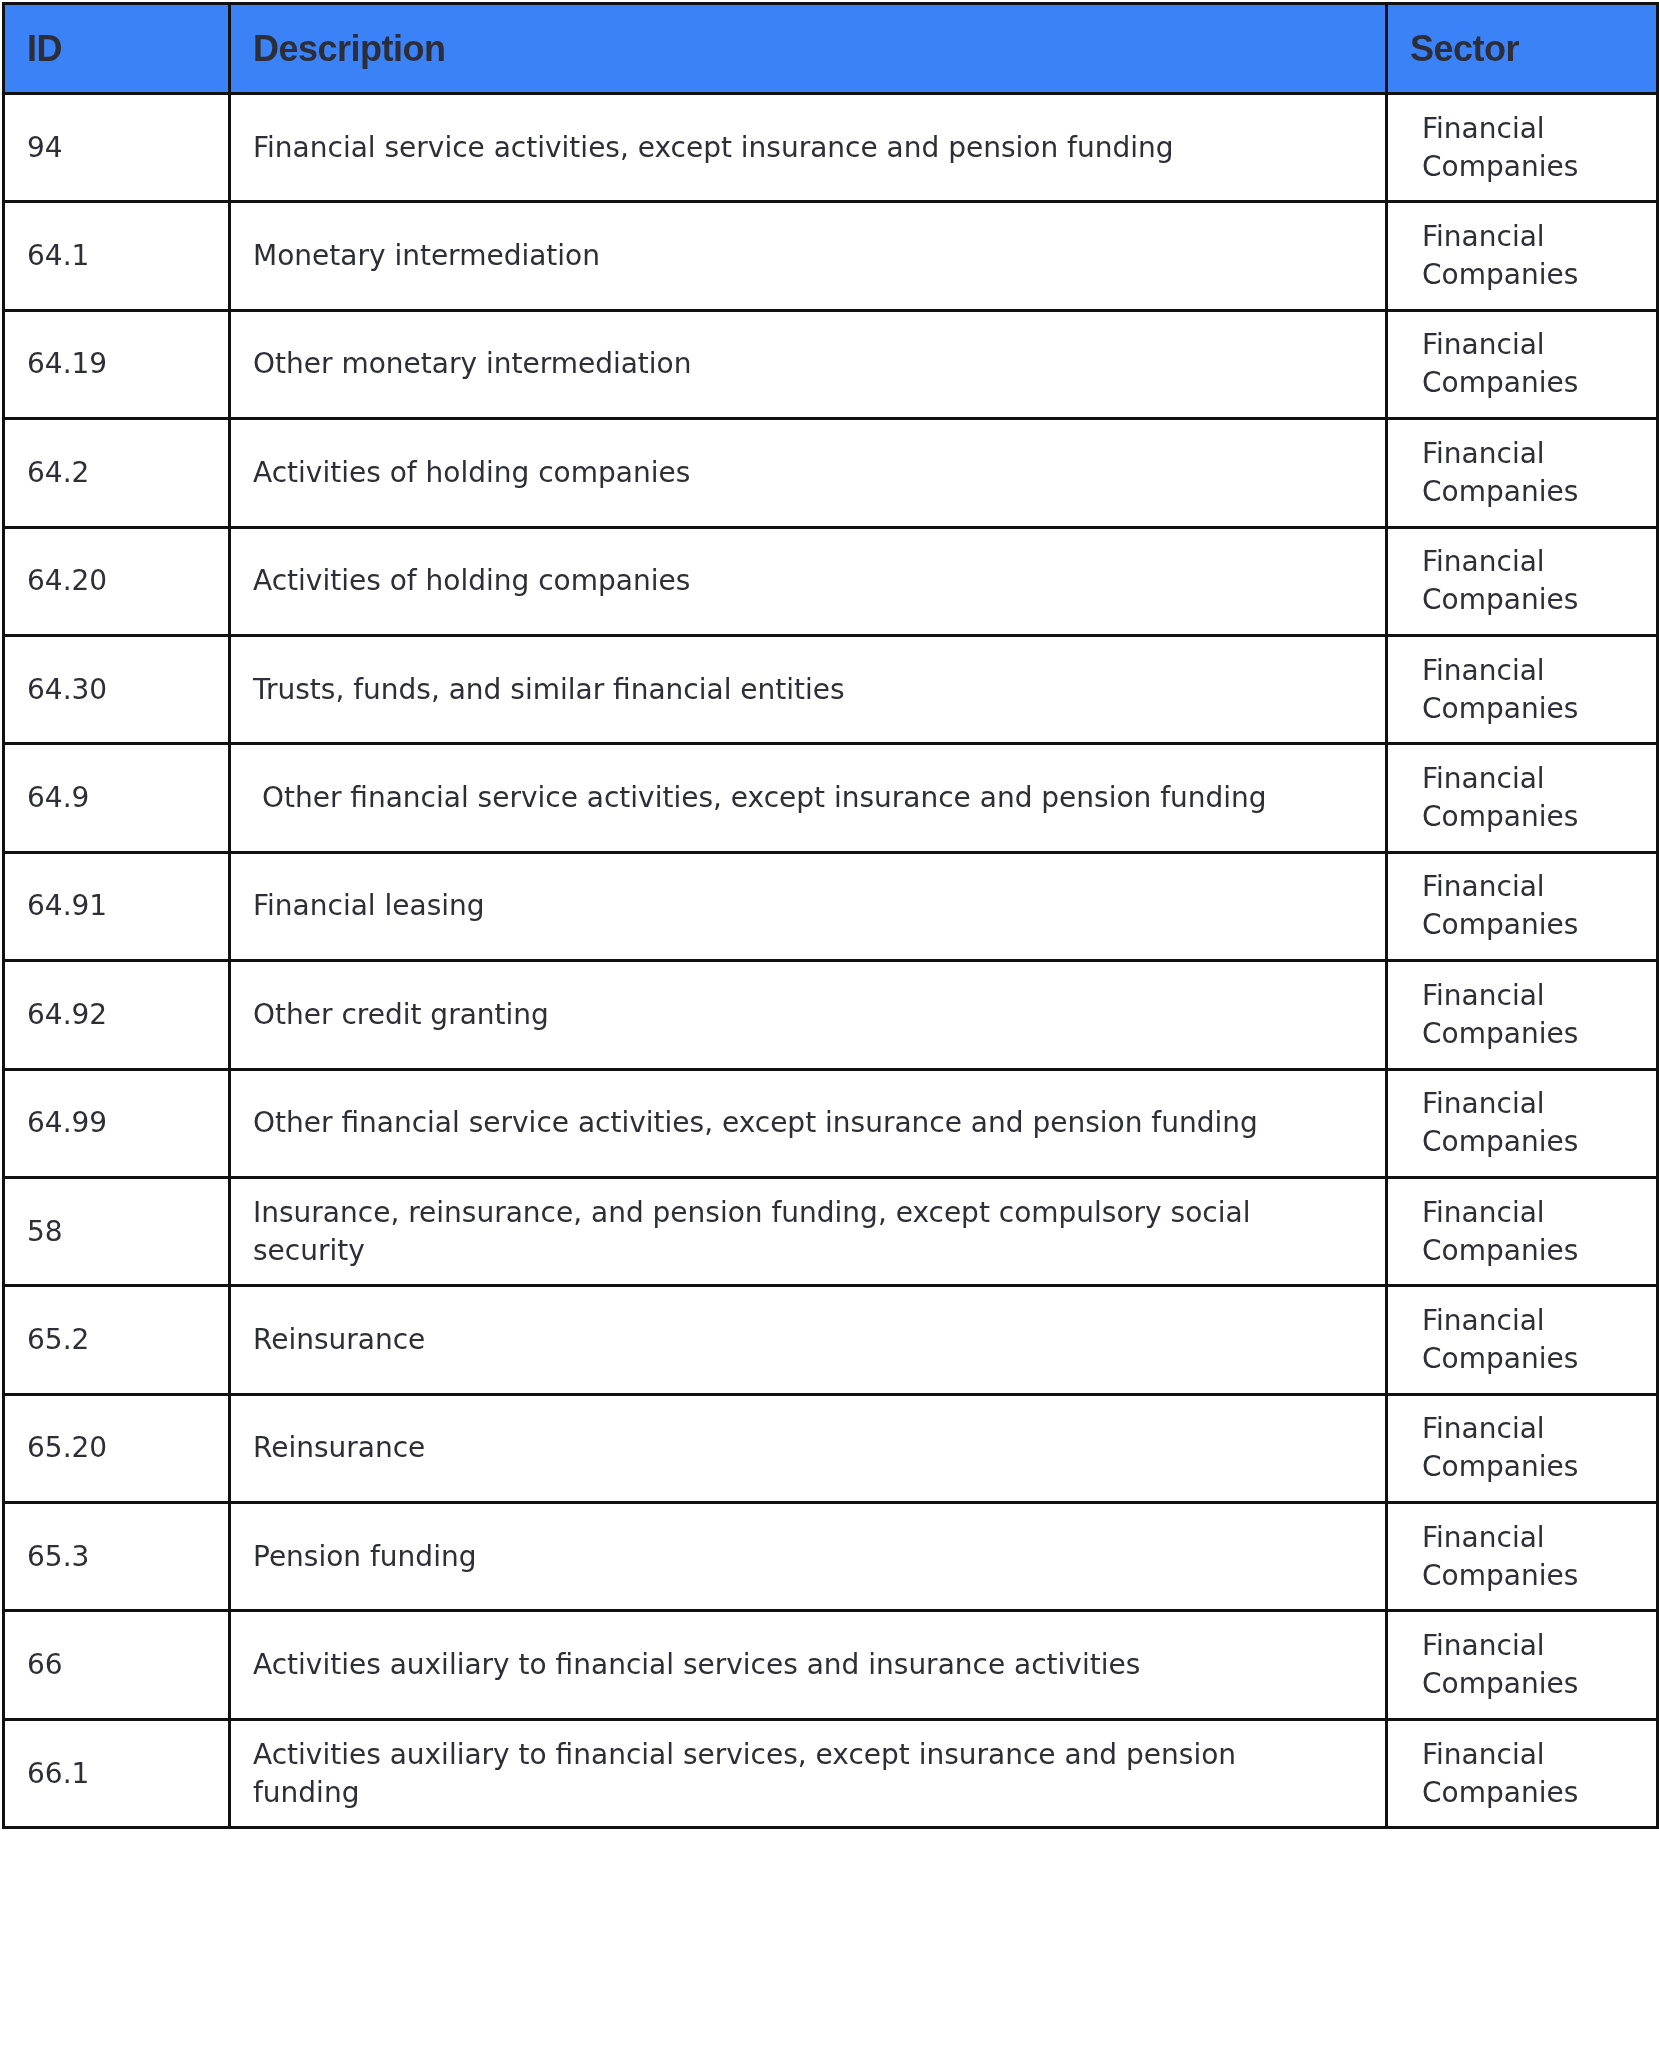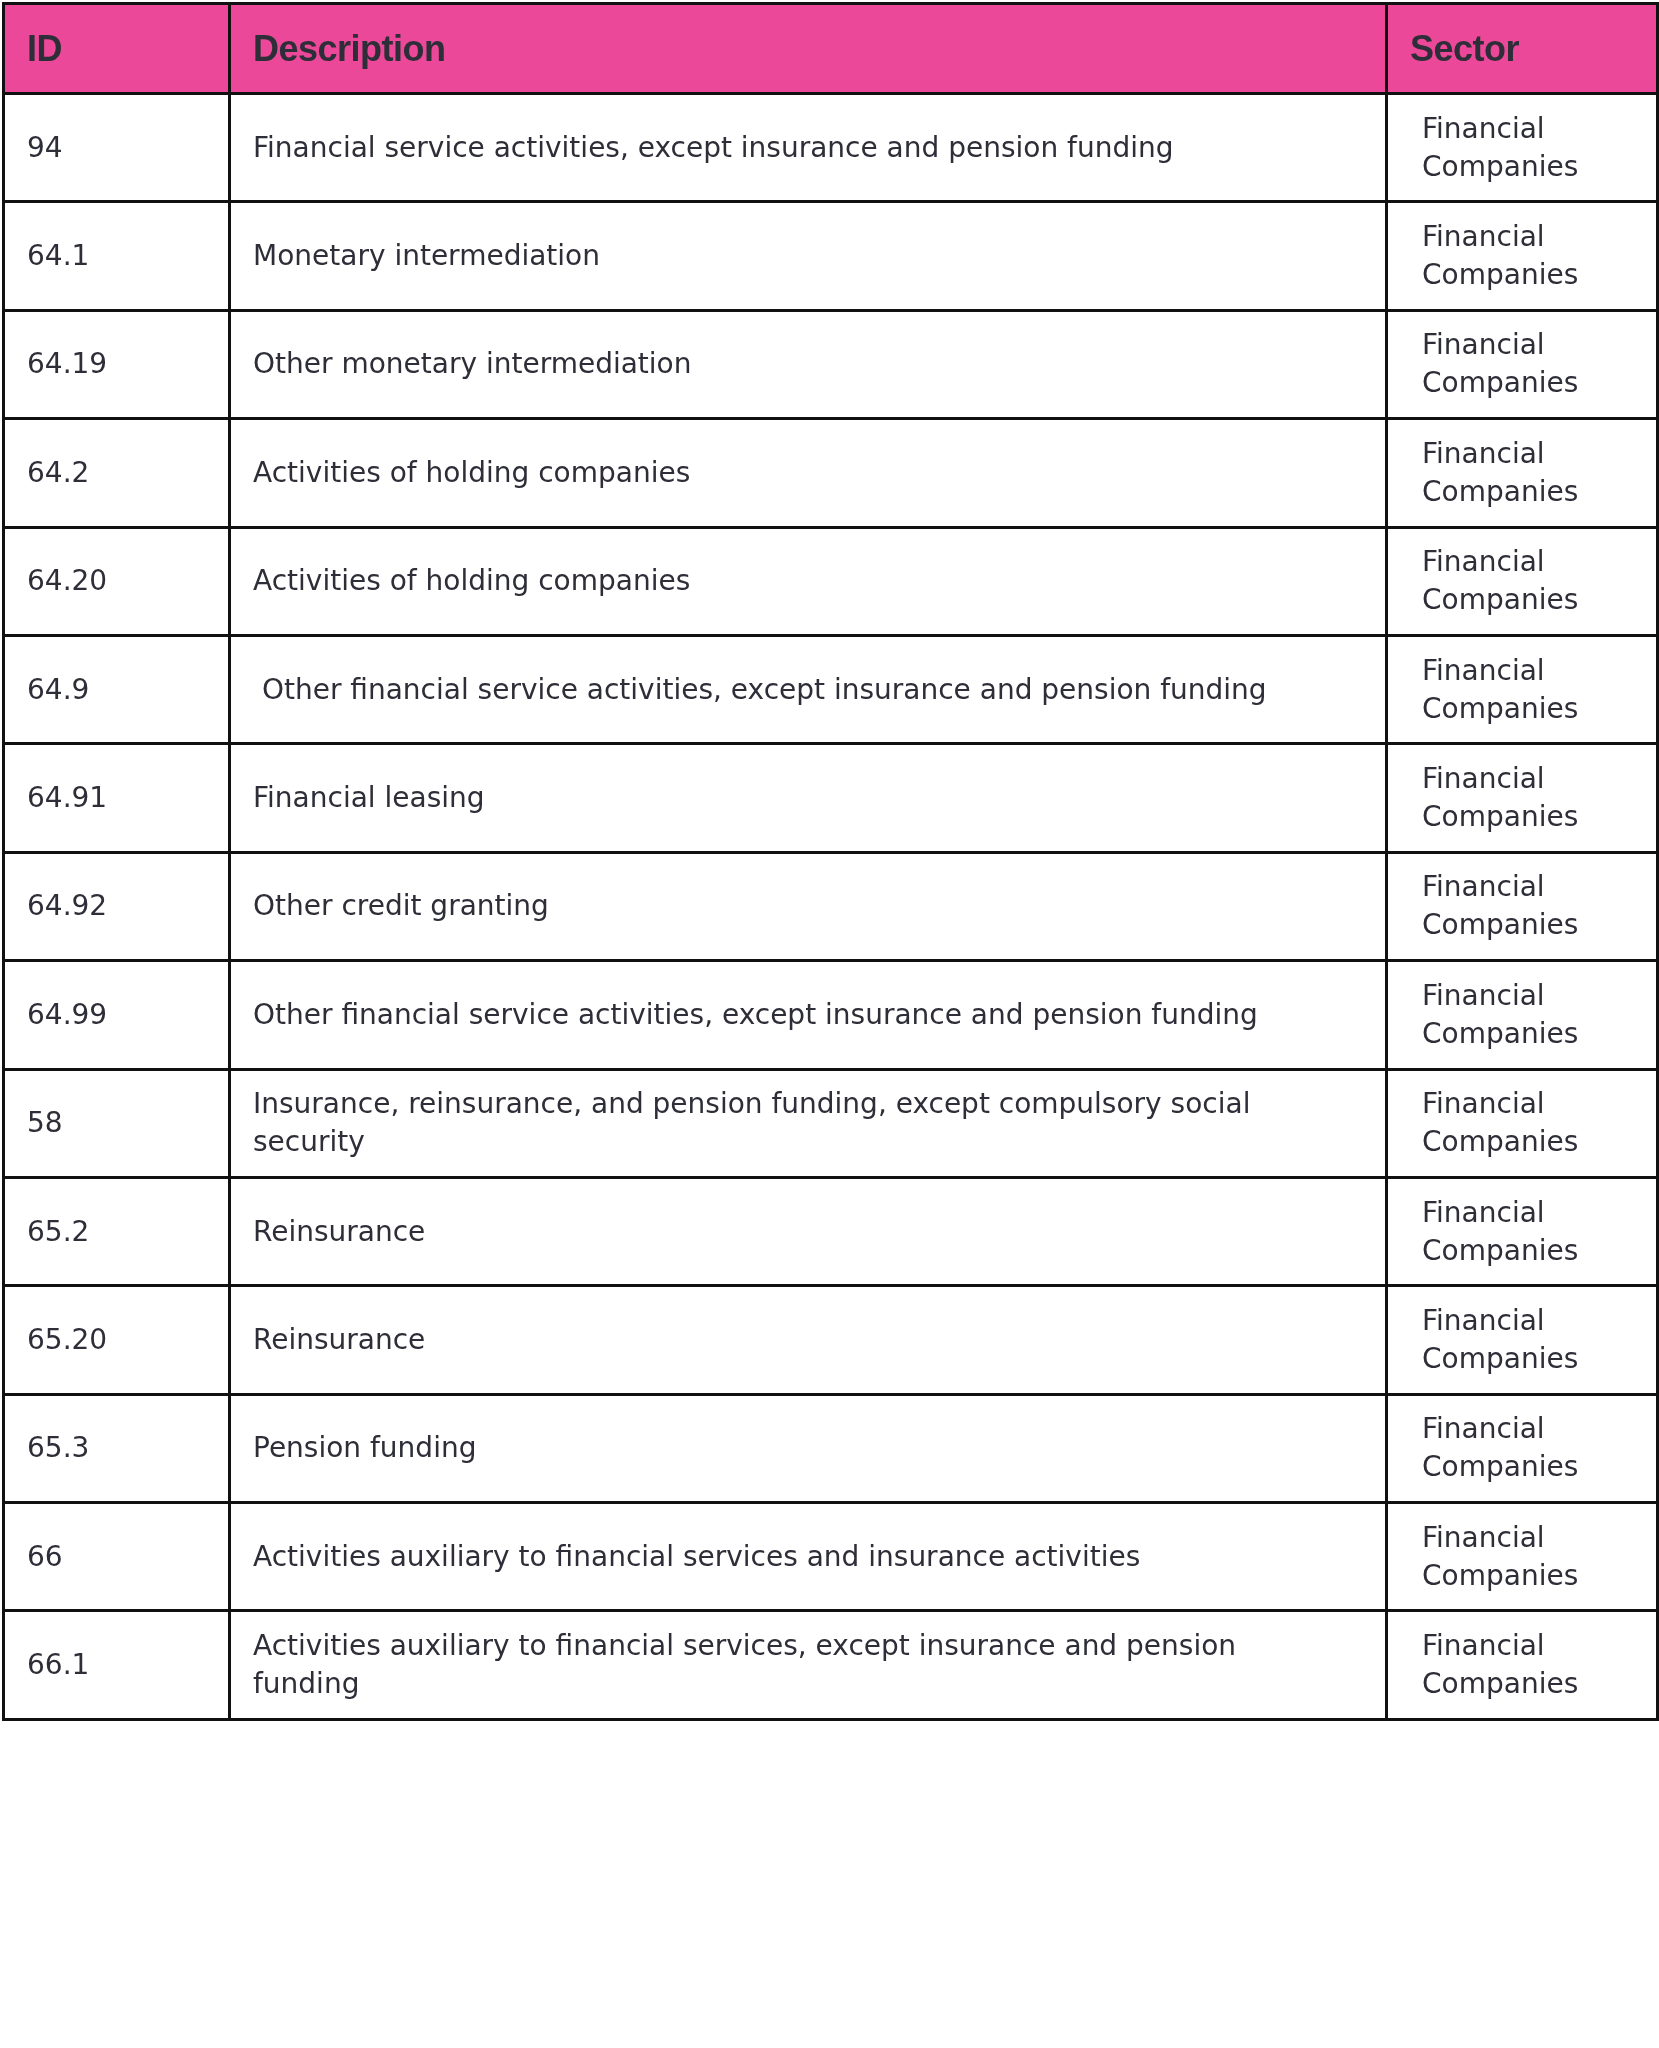--- a/index.html
+++ b/index.html
@@ -28,21 +28,21 @@
 
     .sector-table th,
     .sector-table td {
       border: 3px solid #111111;
       vertical-align: middle;
       text-align: left;
       padding: 0 22px;
       box-sizing: border-box;
     }
     .sector-table thead th {
-      background: #ec4899;
+      background: #3b82f6;
       height: 90px;
       font-family: "Liberation Sans", sans-serif;
       font-weight: bold;
       font-size: 36px;
       letter-spacing: -0.5px;
       color: #2e2e38;
     }
     .sector-table tbody td {
       height: 108.4px;
       font-family: "DejaVu Sans", sans-serif;
@@ -115,20 +115,28 @@
     </tr>
     <tr>
       <td>64.20</td>
       <td class="cell-desc">Activities of holding companies</td>
       <td class="cell-sector">
           <span>Financial</span>
           <span>Companies</span>
         </td>
     </tr>
     <tr>
+      <td>64.30</td>
+      <td class="cell-desc">Trusts, funds, and similar financial entities</td>
+      <td class="cell-sector">
+          <span>Financial</span>
+          <span>Companies</span>
+        </td>
+    </tr>
+    <tr>
       <td>64.9</td>
       <td class="cell-desc"> Other financial service activities, except insurance and pension funding</td>
       <td class="cell-sector">
           <span>Financial</span>
           <span>Companies</span>
         </td>
     </tr>
     <tr>
       <td>64.91</td>
       <td class="cell-desc">Financial leasing</td>

